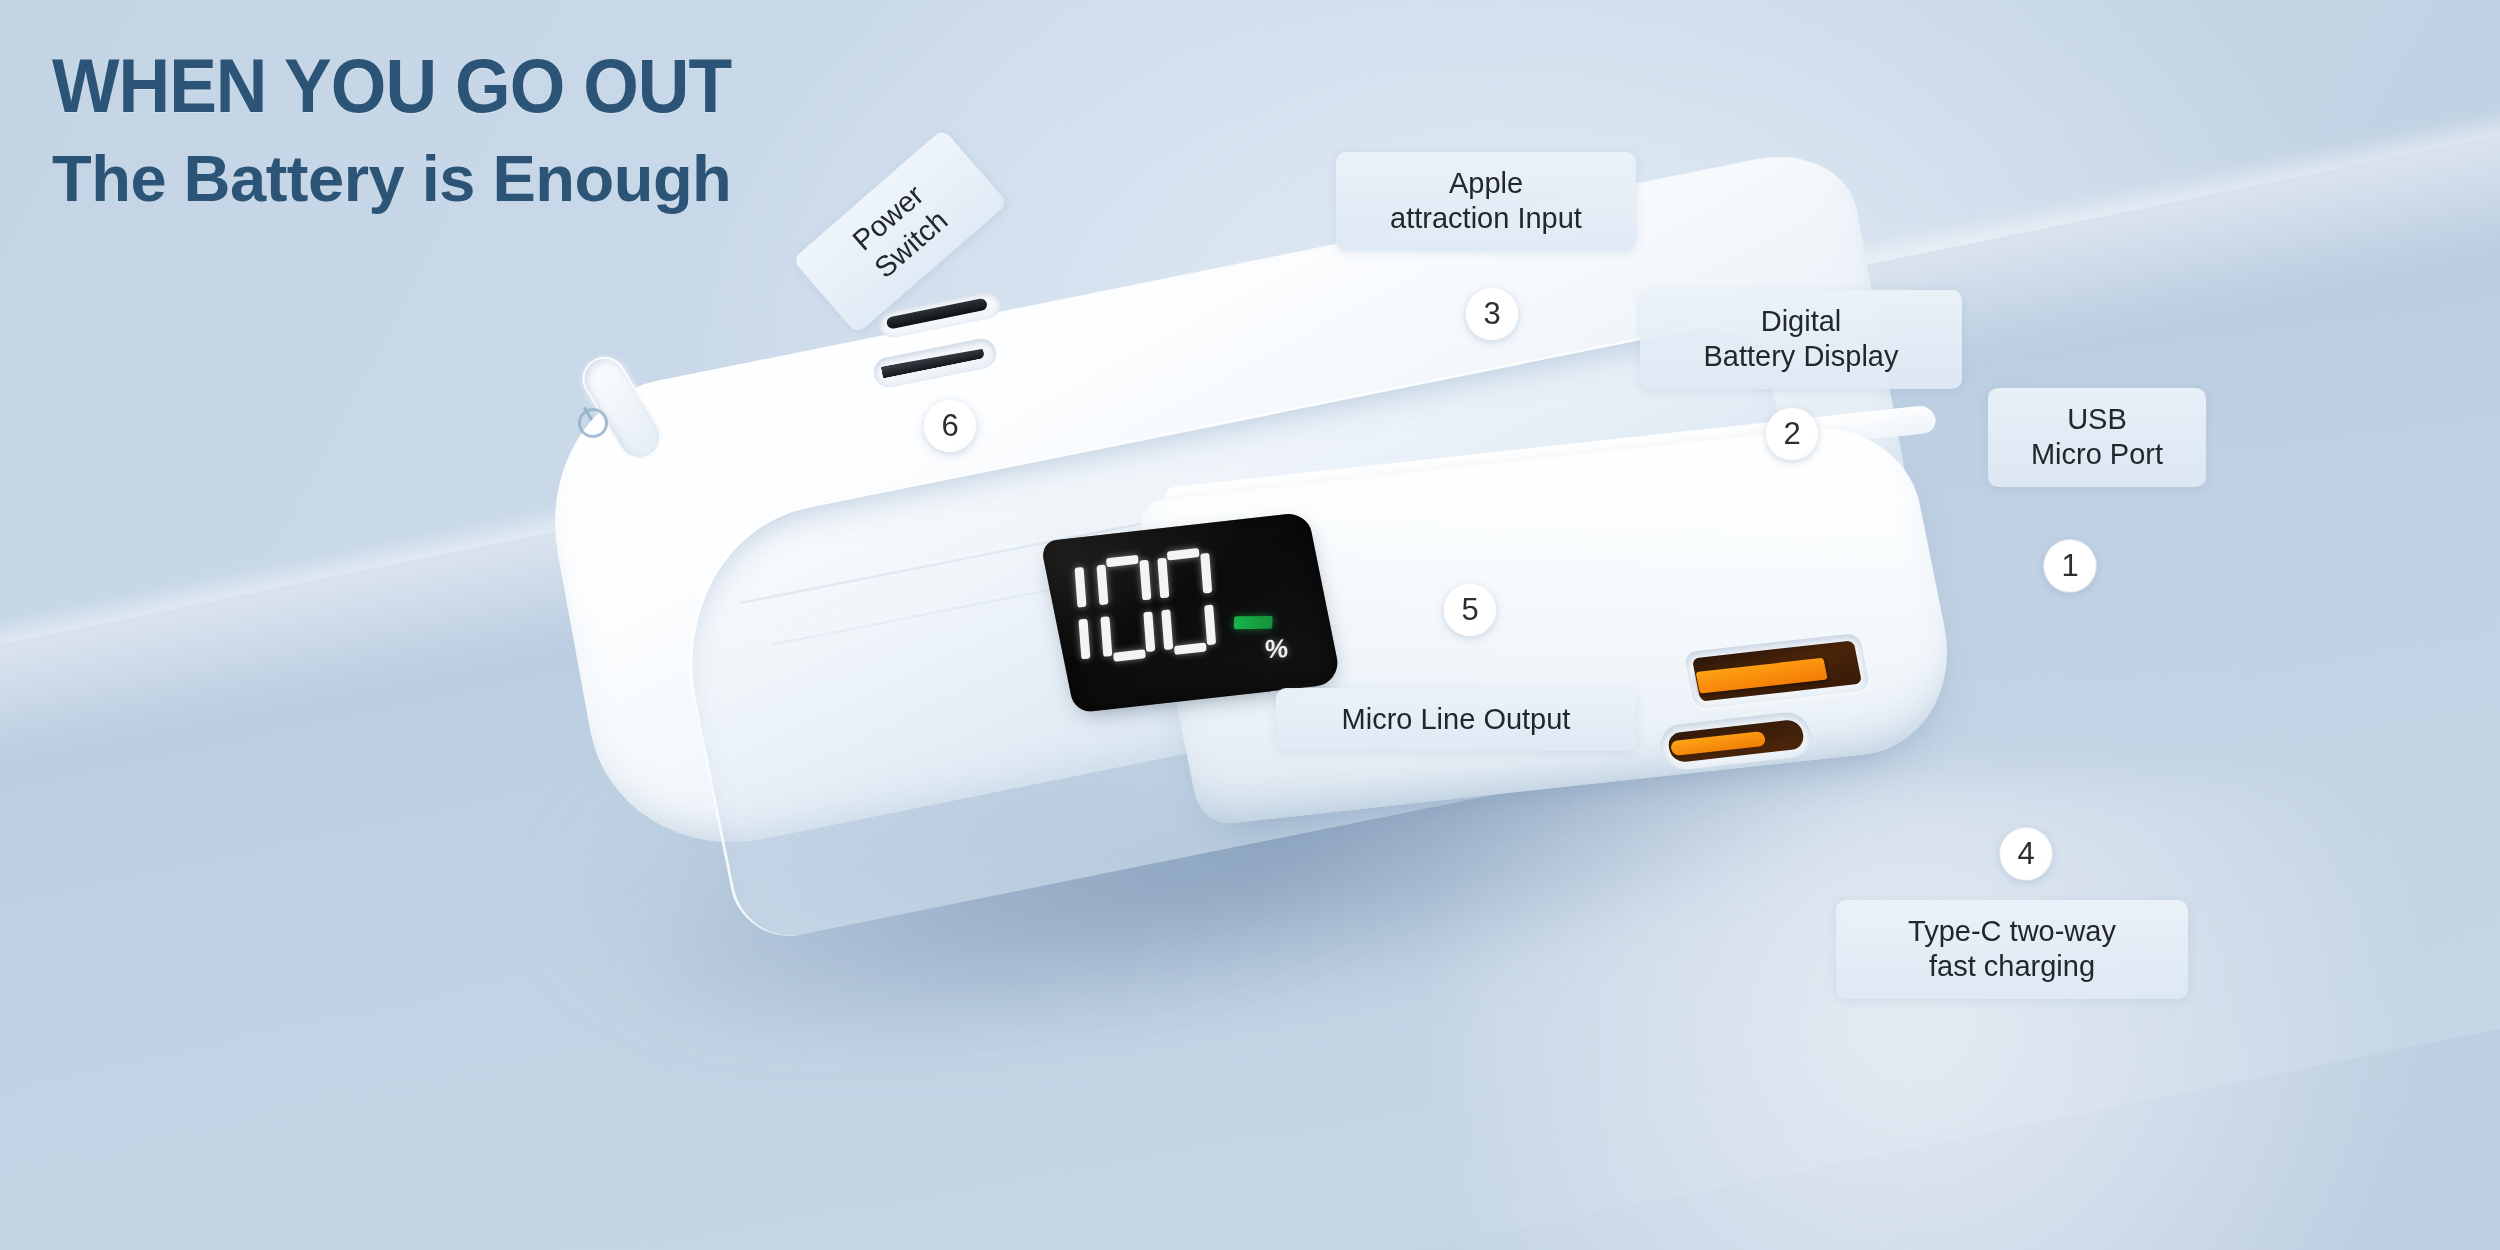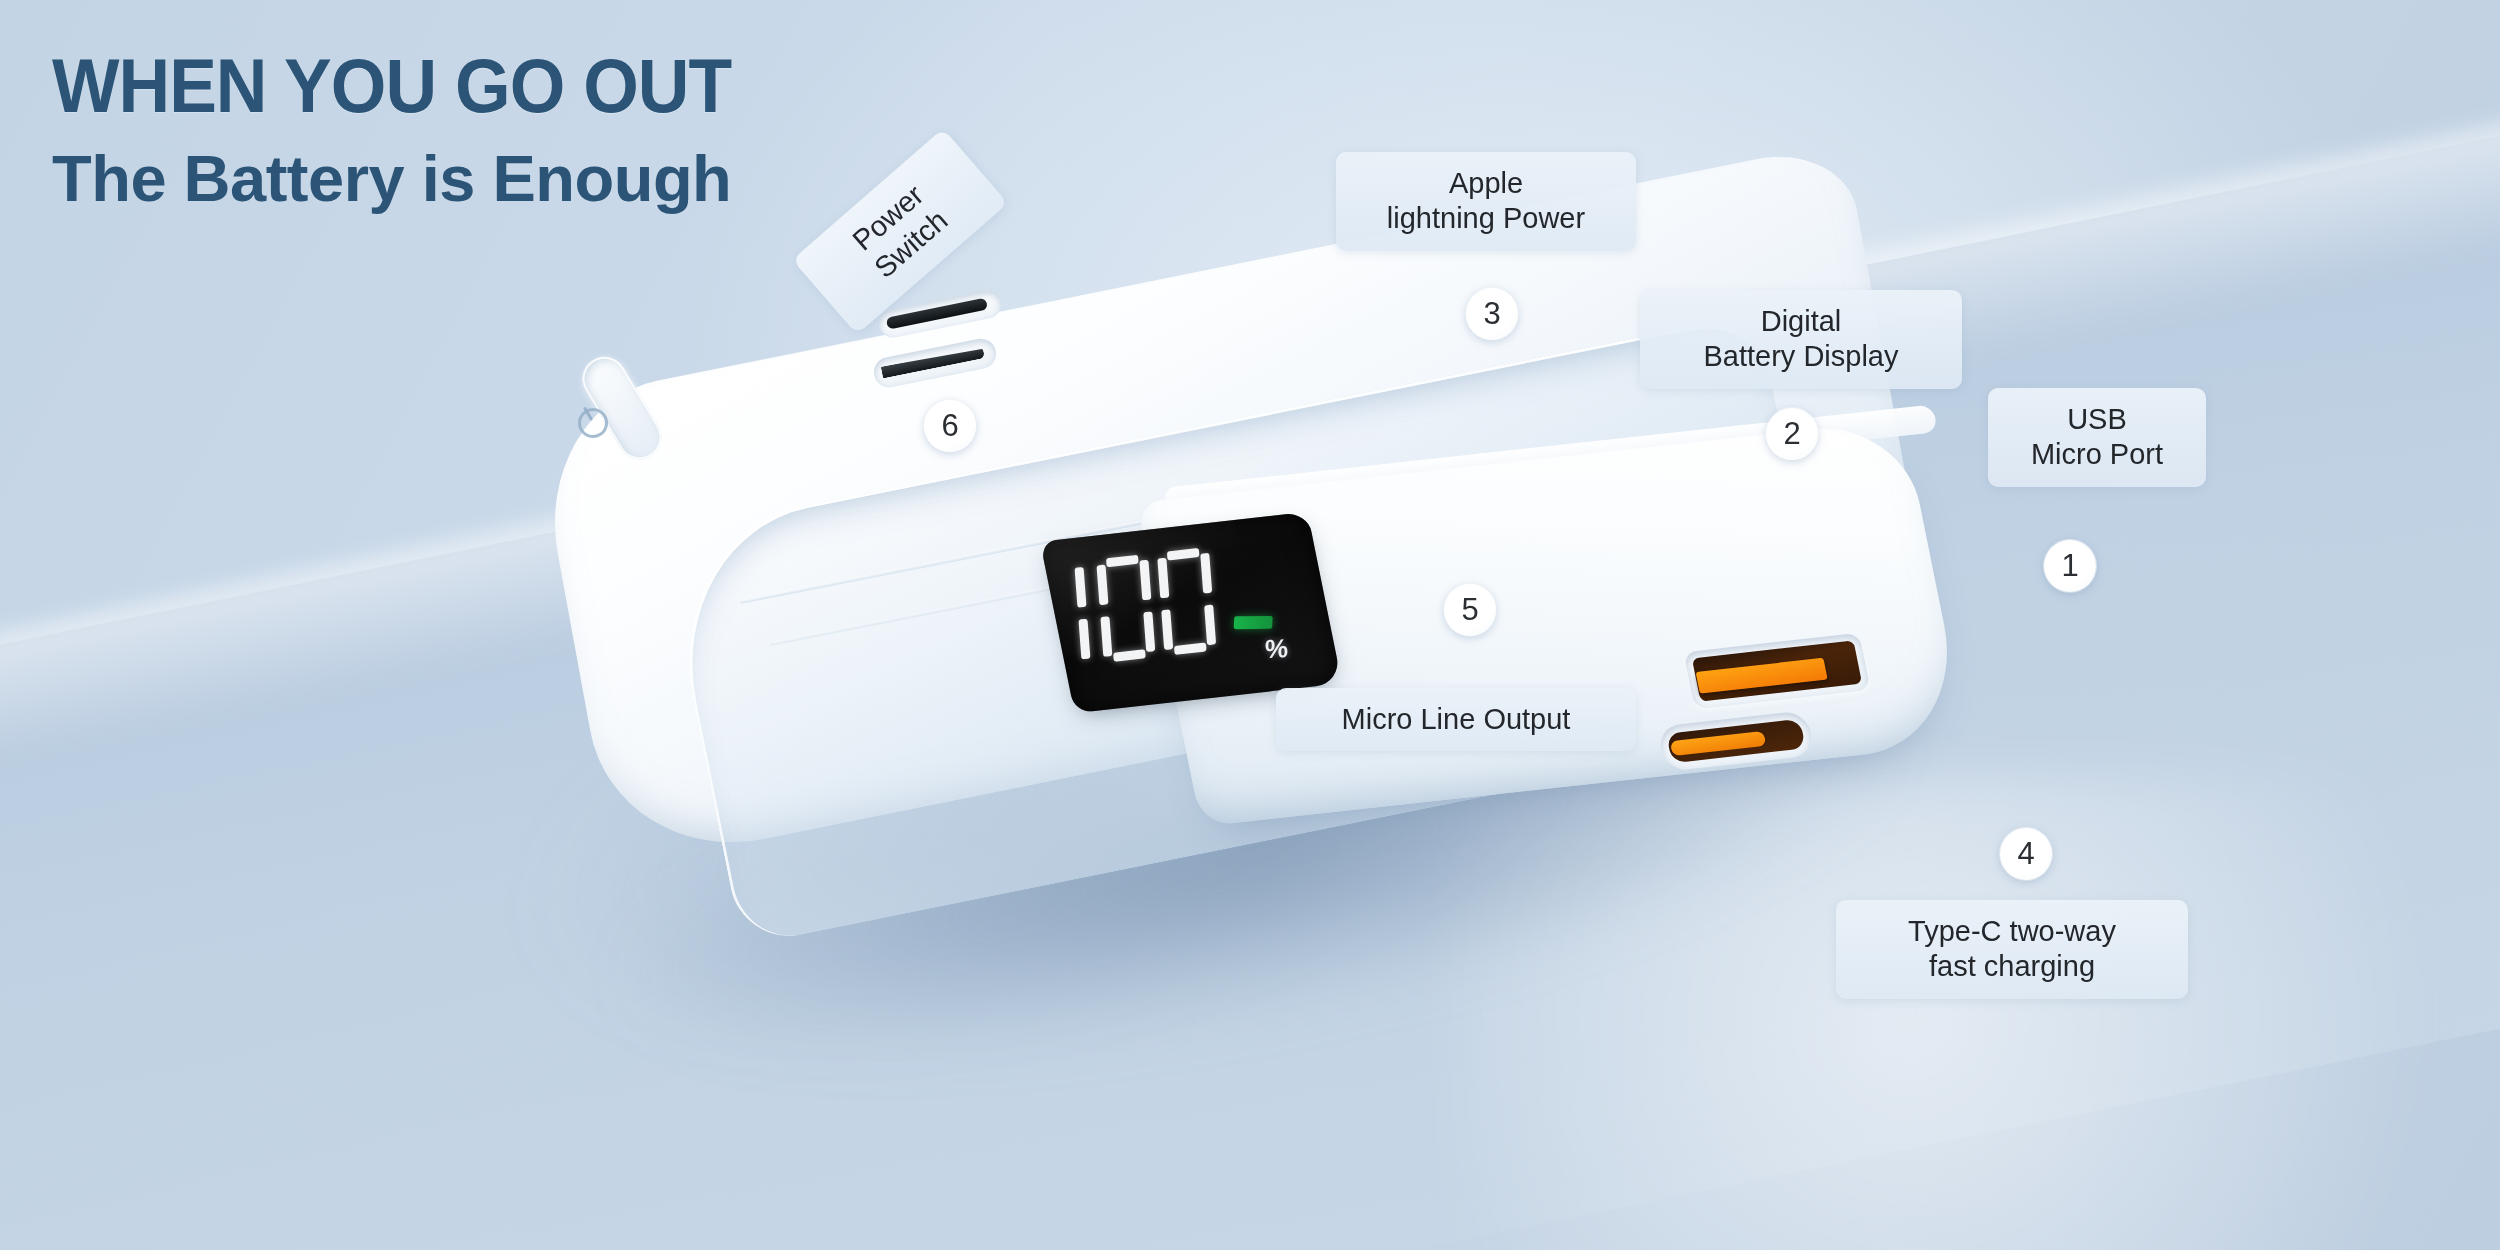--- a/index.html
+++ b/index.html
@@ -414,21 +414,21 @@
     <div class="port-typec">
       <div class="cavity"></div>
       <div class="tongue"></div>
     </div>
 
   </div>
 
   <div class="chip rot" style="left:800px; top:182px; width:200px;">Power Switch</div>
 
   <div class="chip" style="left:1336px; top:152px; width:300px;">Apple
-lightning Power</div>
+attraction Input</div>
 
   <div class="chip" style="left:1640px; top:290px; width:322px;">Digital
 Battery Display</div>
 
   <div class="chip" style="left:1988px; top:388px; width:218px;">USB
 Micro Port</div>
 
   <div class="chip" style="left:1836px; top:900px; width:352px;">Type-C two-way
 fast charging</div>
 

